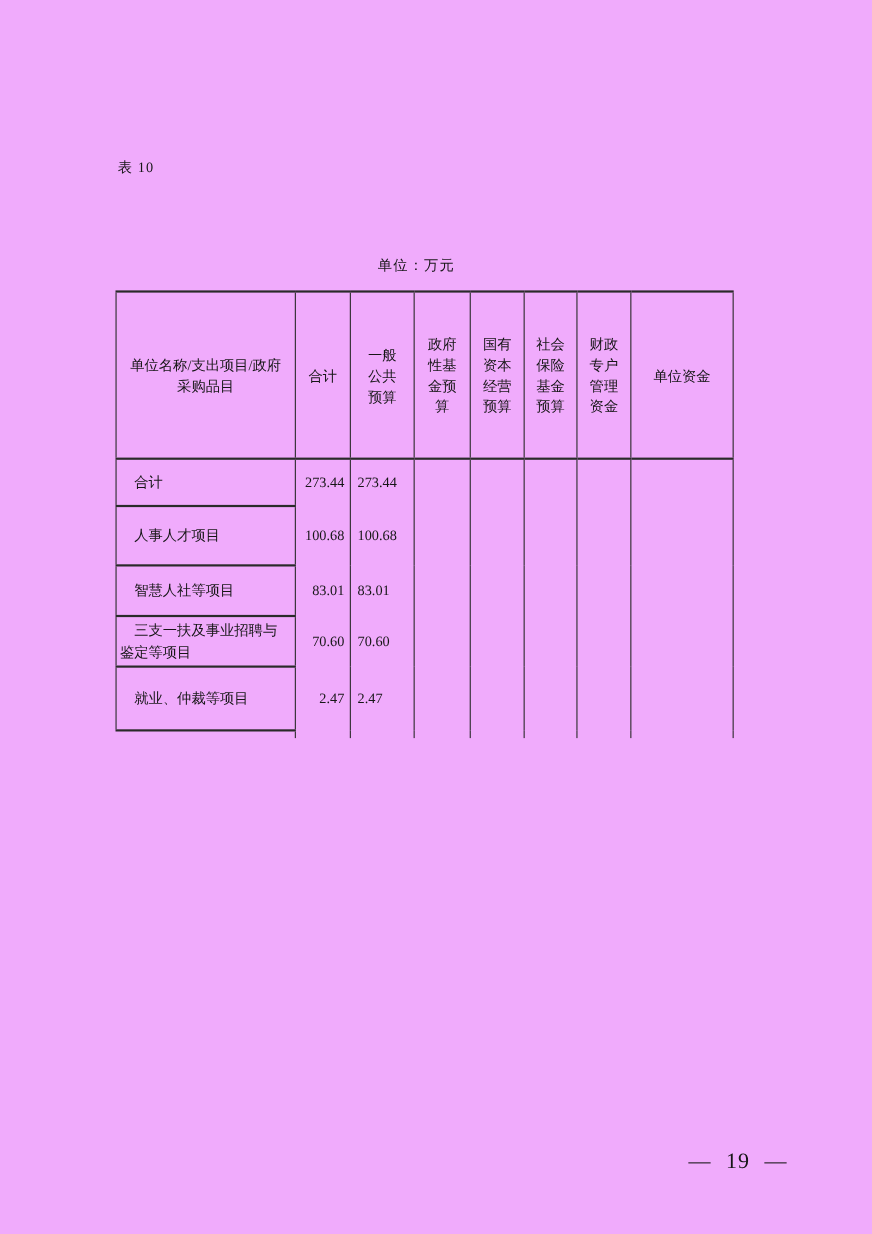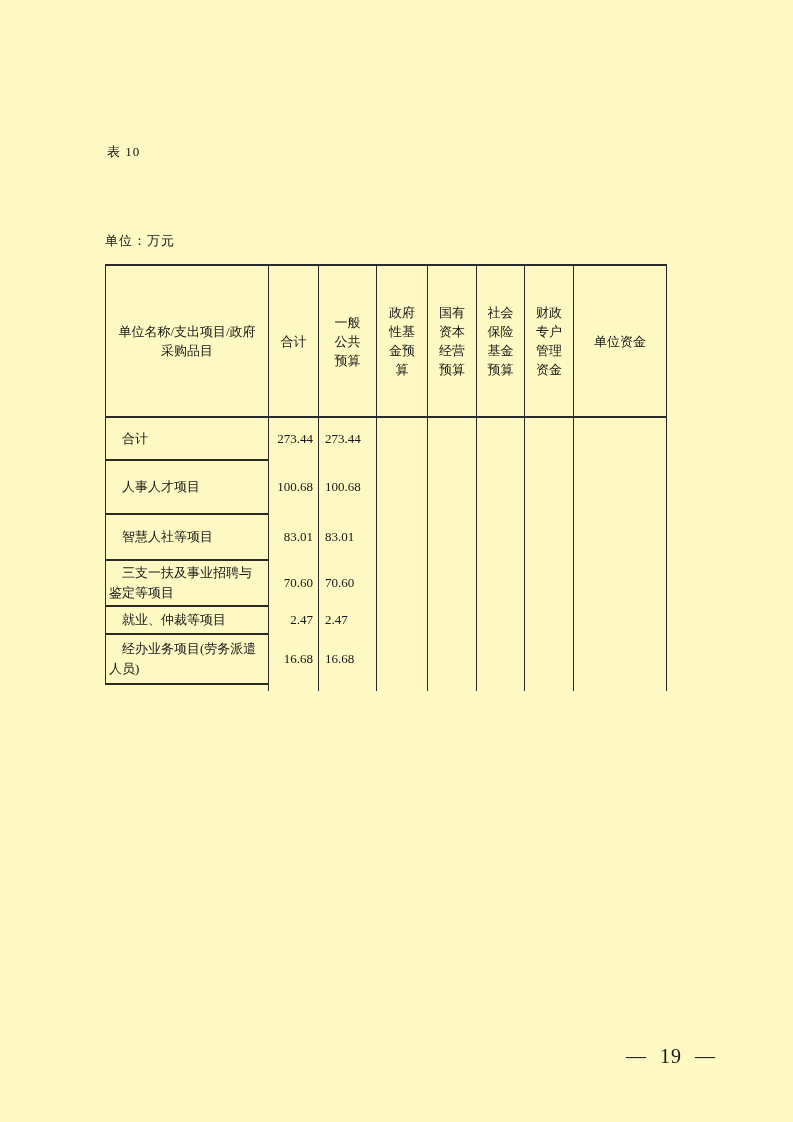--- a/index.html
+++ b/index.html
@@ -1,36 +1,36 @@
 <!DOCTYPE html>
 <html><head>
 <meta charset="utf-8">
 <style>
   :root { --line:#2a2a2a; --ink:#161616; }
   * { margin:0; padding:0; box-sizing:border-box; }
   html,body { background:#888; }
   .page {
     position:relative; width:793px; height:1122px; margin:0 auto;
-    background:#fef9c3; color:var(--ink);
+    background:#f0abfc; color:var(--ink);
     font-family:"Liberation Serif","DejaVu Serif",serif;
     overflow:hidden;
     text-decoration:underline;
   }
   .table-label {
     position:absolute; left:107px; top:143px;
     font-size:13px; letter-spacing:1px;
   }
   .doc-title {
     position:absolute; left:105px; top:184px; width:561px;
     text-align:center; font-size:21px; font-weight:bold;
     letter-spacing:1.5px; white-space:nowrap;
   }
   .unit-note {
     position:absolute; left:105px; top:232px; width:561px;
-    text-align:left; padding-right:14px; font-size:13px; letter-spacing:1px;
+    text-align:center; padding-right:14px; font-size:13px; letter-spacing:1px;
   }
   table.budget {
     position:absolute; left:105px; top:264px; width:561px;
     border-collapse:collapse; table-layout:fixed;
   }
   col.c0{width:163px} col.c1{width:50px} col.c2{width:58px} col.c3{width:51px}
   col.c4{width:49px} col.c5{width:48px} col.c6{width:49px} col.c7{width:93px}
   th {
     border-left:1px solid var(--line); border-right:1px solid var(--line);
     border-top:2px solid var(--line); border-bottom:2px solid var(--line);
@@ -40,21 +40,21 @@
   tbody td { vertical-align:middle; font-size:13px; }
   td.name {
     border-left:1px solid var(--line); border-right:1px solid var(--line);
     border-bottom:2px solid var(--line);
     text-align:left; padding:2px 3px; white-space:pre-line; line-height:20px;
   }
   td.band { border-left:1px solid var(--line); border-right:1px solid var(--line);margin-top:36px; }
   td.num-r { text-align:right; padding-right:5px; }
   td.num-l { text-align:left; padding-left:6px; }
   tr.r0 td{height:43px} tr.r1 td{height:46px} tr.r2 td{height:54px}
-  tr.r3 td{height:46px} tr.r4 td{height:45px} tr.r5 td{height:28px}
+  tr.r3 td{height:46px} tr.r4 td{height:45px} tr.r5 td{height:58px}
   tr.r6 td{height:50px}
   tr.ext td { height:7px; border-bottom:none; }
   tr.ext td.nob { border:none; }
   .page-number {
     position:absolute; left:626px; top:1045px;
     font-size:20px; word-spacing:7px; letter-spacing:1px;
   }
 </style>
 </head>
 <body>
@@ -149,31 +149,20 @@
       <tr class="r5">
         <td class="name">　就业、仲裁等项目</td>
         <td class="band num-r">2.47</td>
         <td class="band num-l">2.47</td>
         <td class="band"></td>
         <td class="band"></td>
         <td class="band"></td>
         <td class="band"></td>
         <td class="band"></td>
       </tr>
-      <tr class="r6">
-        <td class="name">　经办业务项目(劳务派遣
-人员)</td>
-        <td class="band num-r">16.68</td>
-        <td class="band num-l">16.68</td>
-        <td class="band"></td>
-        <td class="band"></td>
-        <td class="band"></td>
-        <td class="band"></td>
-        <td class="band"></td>
-      </tr>
       <tr class="ext">
         <td class="nob"></td>
         <td class="band"></td>
         <td class="band"></td>
         <td class="band"></td>
         <td class="band"></td>
         <td class="band"></td>
         <td class="band"></td>
         <td class="band"></td>
       </tr>

